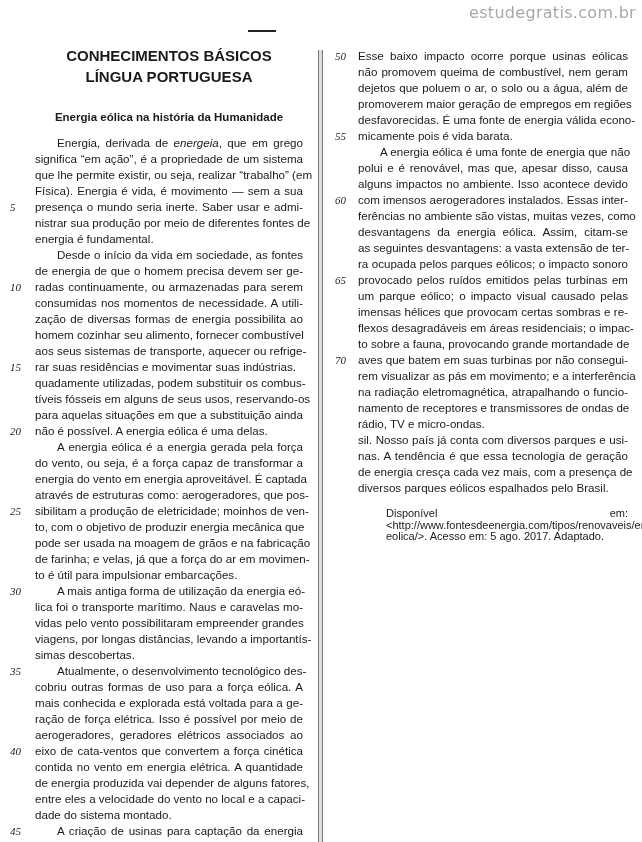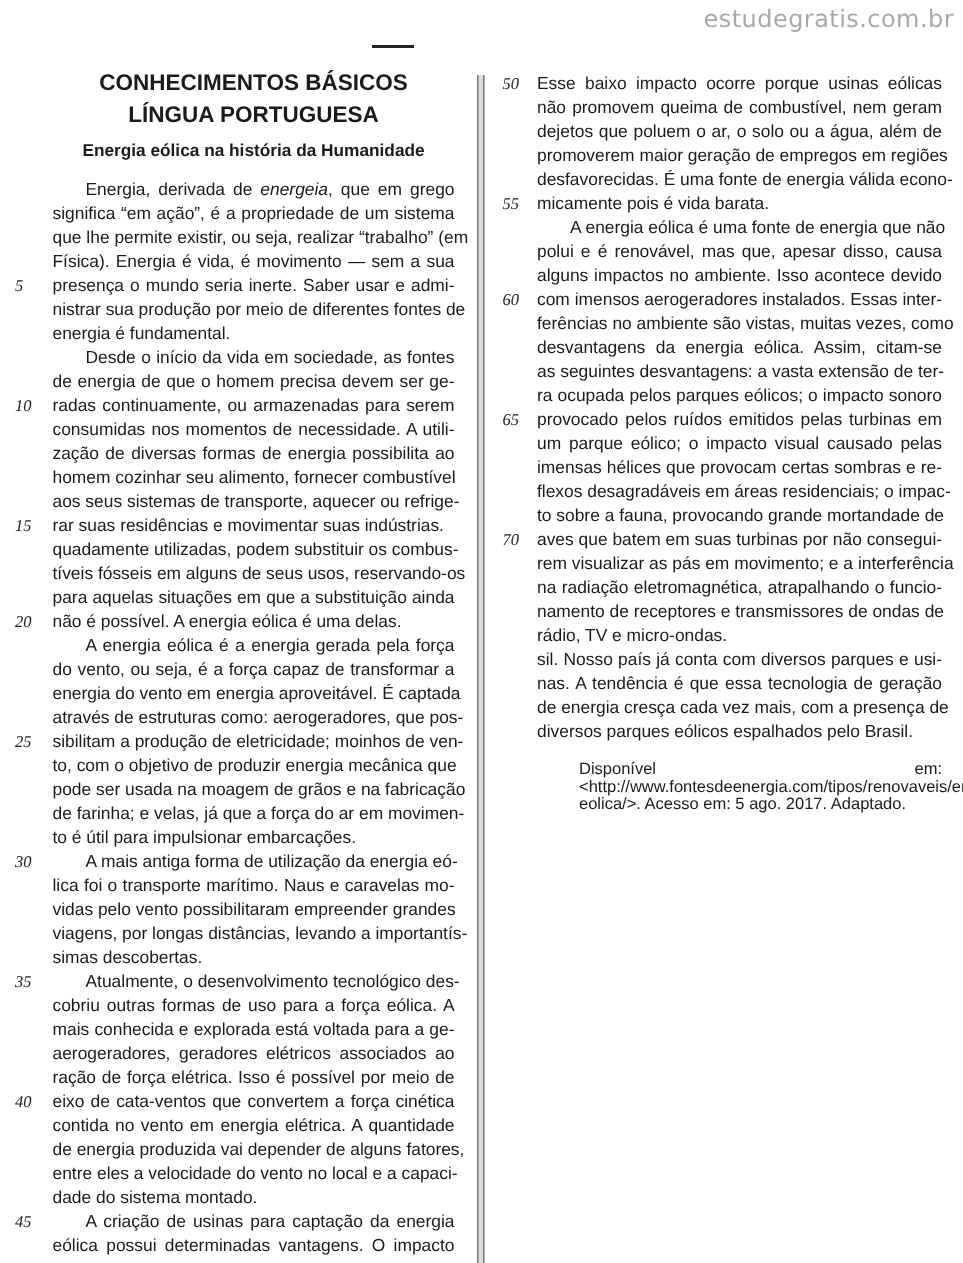--- a/index.html
+++ b/index.html
@@ -7,21 +7,21 @@
          font-family:"Liberation Sans", sans-serif; color:#1a1a1a; }
   .watermark { position:absolute; right:6px; top:3px; font-size:16px; color:#a8a8a8;
                font-family:"DejaVu Sans", sans-serif; letter-spacing:0.3px; }
   .topbar { position:absolute; left:248px; top:30px; width:28px; height:2px; background:#222; }
   .divider { position:absolute; left:318px; top:50px; width:3px; height:792px;
              border-left:1px solid #777; border-right:1px solid #777; background:#ddd; }
   .col { position:absolute; }
   .col-left { left:35px; top:45px; width:268px; }
   .col-right { left:358px; top:48px; width:270px; }
   .heading { text-align:center; font-weight:bold; font-size:15px; line-height:21px; }
-  .subtitle { text-align:center; font-weight:bold; font-size:11.5px; margin-top:8px; margin-bottom:12px; }
+  .subtitle { text-align:center; font-weight:bold; font-size:11.5px; margin-top:24px; margin-bottom:12px; }
   .line { position:relative; height:16px; line-height:16px; font-size:11.6px;
           text-align:justify; text-align-last:justify; white-space:nowrap; }
   .line.last { text-align-last:left; }
   .line.indent { padding-left:22px; }
   .lnum { position:absolute; font-family:"Liberation Serif", serif; font-style:italic;
           font-size:11px; color:#222; }
   .col-left .lnum { left:-25px; }
   .col-right .lnum { left:-23px; }
   .source { margin-top:12px; padding-left:28px; font-size:11px; line-height:11.5px;
             text-align:justify; }
@@ -67,22 +67,22 @@
       <div class="line"><span>de farinha; e velas, já que a força do ar em movimen-</span></div>
       <div class="line last"><span>to é útil para impulsionar embarcações.</span></div>
       <div class="line indent"><span class="lnum">30</span><span>A mais antiga forma de utilização da energia eó-</span></div>
       <div class="line"><span>lica foi o transporte marítimo. Naus e caravelas mo-</span></div>
       <div class="line"><span>vidas pelo vento possibilitaram empreender grandes</span></div>
       <div class="line"><span>viagens, por longas distâncias, levando a importantís-</span></div>
       <div class="line last"><span>simas descobertas.</span></div>
       <div class="line indent"><span class="lnum">35</span><span>Atualmente, o desenvolvimento tecnológico des-</span></div>
       <div class="line"><span>cobriu outras formas de uso para a força eólica. A</span></div>
       <div class="line"><span>mais conhecida e explorada está voltada para a ge-</span></div>
+      <div class="line"><span>ração de força elétrica. Isso é possível por meio de</span></div>
       <div class="line"><span>aerogeradores, geradores elétricos associados ao</span></div>
-      <div class="line"><span>ração de força elétrica. Isso é possível por meio de</span></div>
       <div class="line"><span class="lnum">40</span><span>eixo de cata-ventos que convertem a força cinética</span></div>
       <div class="line"><span>contida no vento em energia elétrica. A quantidade</span></div>
       <div class="line"><span>de energia produzida vai depender de alguns fatores,</span></div>
       <div class="line"><span>entre eles a velocidade do vento no local e a capaci-</span></div>
       <div class="line last"><span>dade do sistema montado.</span></div>
       <div class="line indent"><span class="lnum">45</span><span>A criação de usinas para captação da energia</span></div>
       <div class="line"><span>eólica possui determinadas vantagens. O impacto</span></div>
     </div>
 </div>
 

